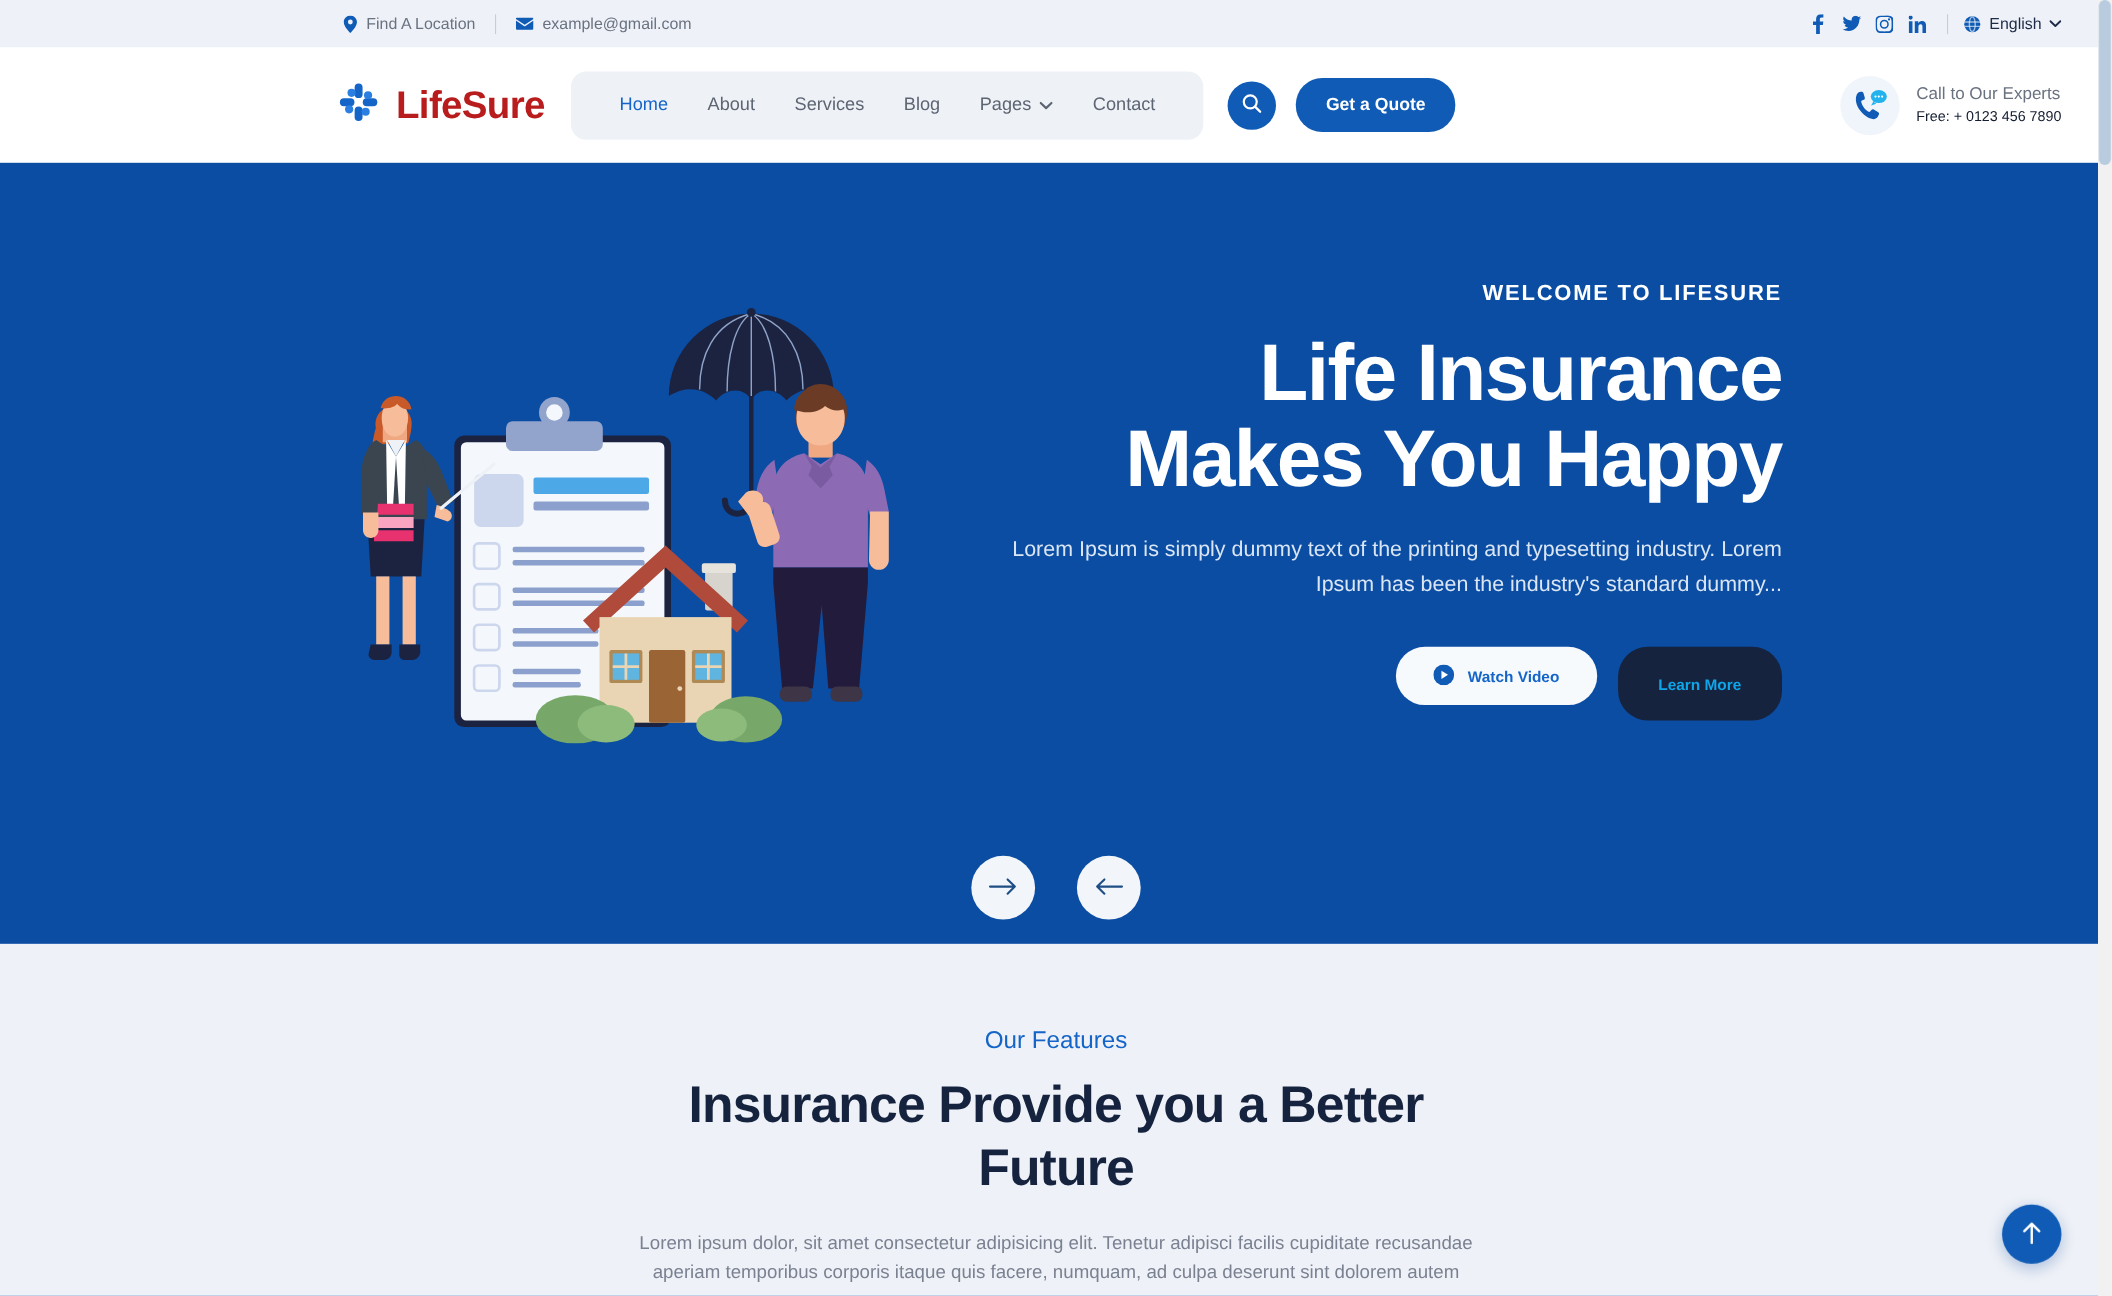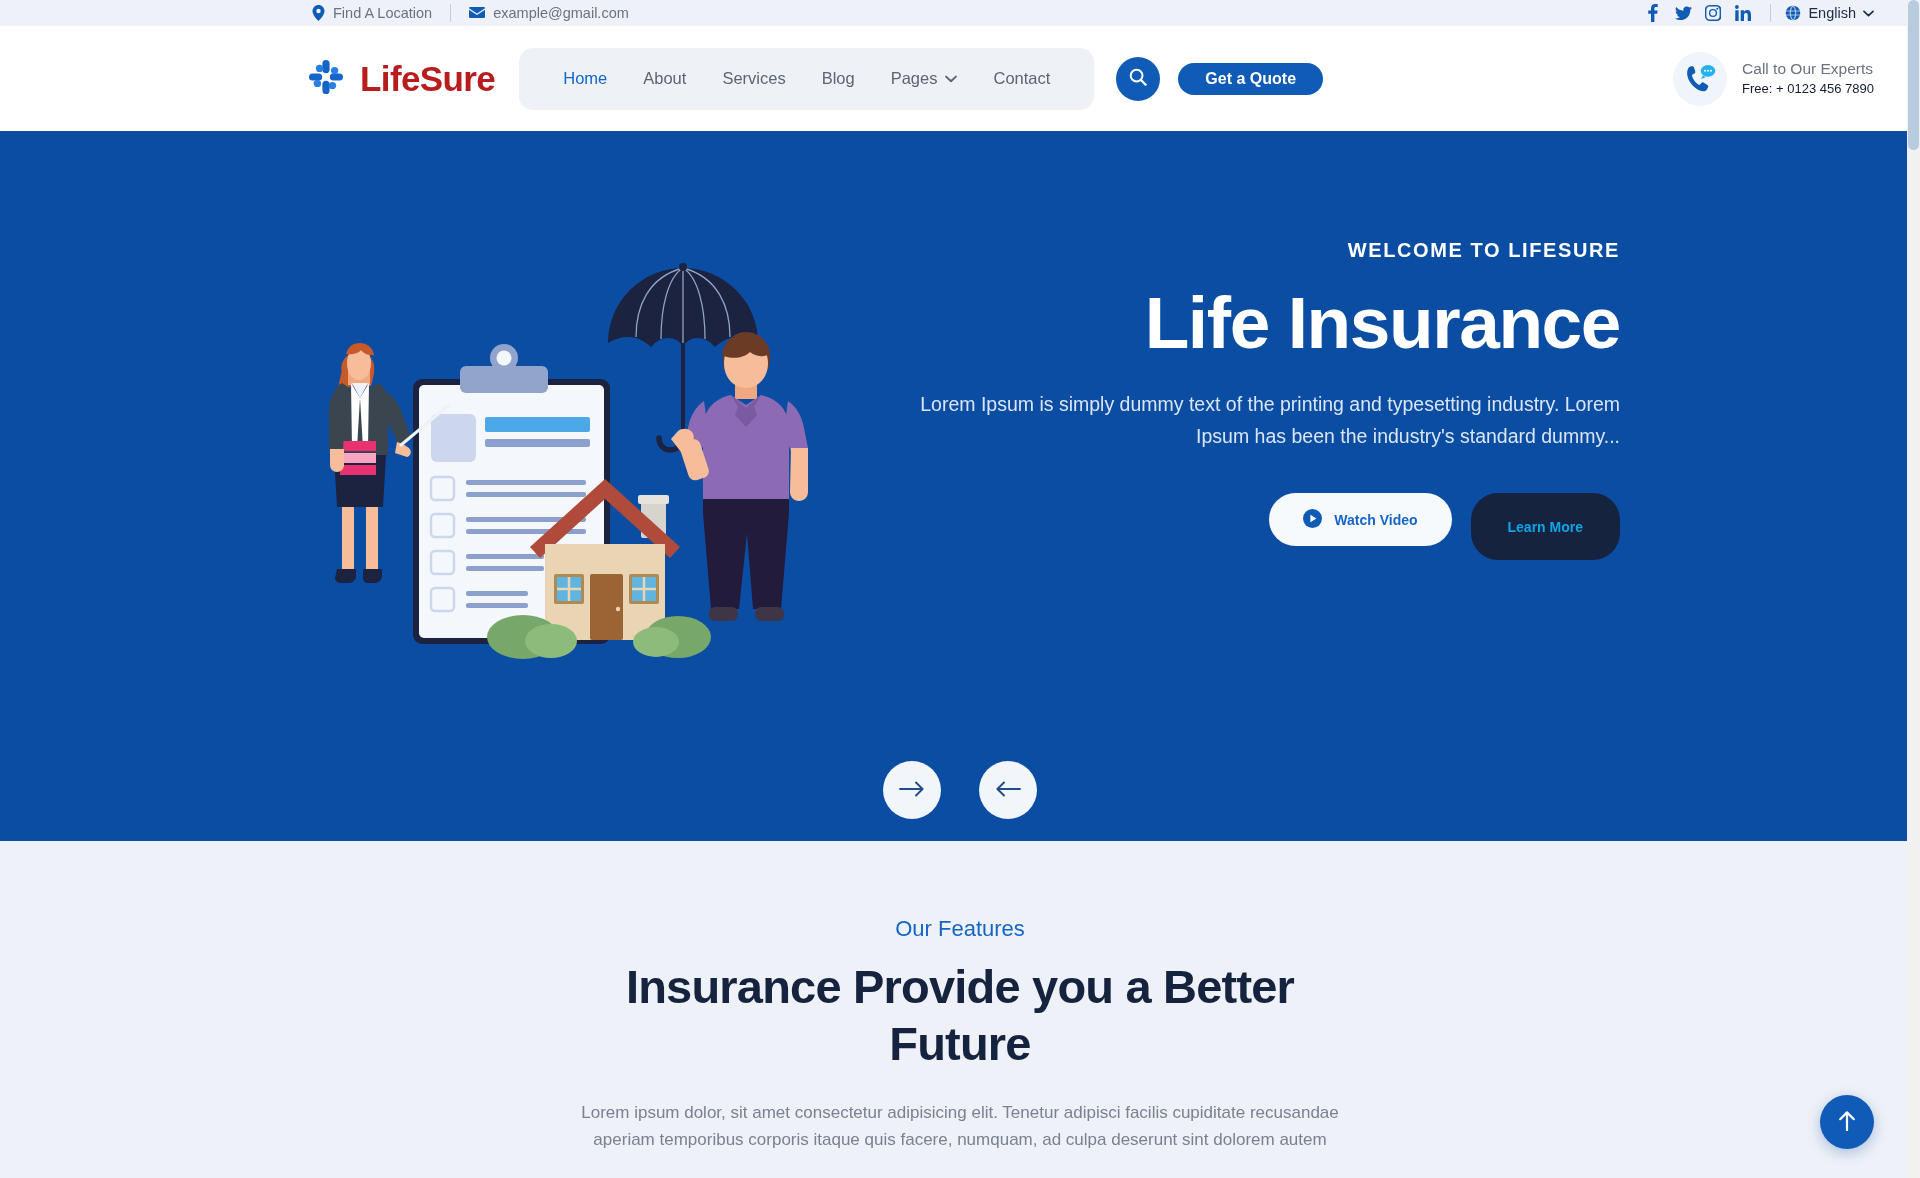--- a/index.html
+++ b/index.html
@@ -7,21 +7,21 @@
   html, body { width:1920px; height:1178px; overflow:hidden; }
   body {
     font-family:"Liberation Sans", sans-serif;
     background:#eef1f7;
     color:#17233e;
     -webkit-font-smoothing:antialiased;
   }
 
   
   .topbar {
-    height:26px;
+    height:43px;
     background:#eef2f8;
     display:flex;
     align-items:center;
     padding:0 46px 0 312px;
     font-size:14.5px;
     color:#6a7280;
     position:relative;
   }
   .tb-left { display:flex; align-items:center; gap:0; }
   .tb-item { display:flex; align-items:center; gap:8px; white-space:nowrap; }
@@ -76,21 +76,21 @@
     border-radius:50%;
     background:#0f5bb5;
     display:flex; align-items:center; justify-content:center;
     color:#fff;
     cursor:pointer;
     border:none;
     flex:none;
   }
   .quotebtn {
     margin-left:18px;
-    height:32px;
+    height:49px;
     padding:0 27px;
     border-radius:24px;
     background:#0f5bb5;
     color:#fff;
     font-size:16px;
     font-weight:700;
     display:flex; align-items:center;
     border:none;
     cursor:pointer;
     white-space:nowrap;
@@ -509,20 +509,21 @@
           <rect x="391" y="348" width="29" height="14" rx="6" fill="#3e3547"></rect>
           <rect x="437" y="348" width="29" height="14" rx="6" fill="#3e3547"></rect>
         </g>
       </svg>
     </div>
 
     <div class="hero-copy">
       <div class="eyebrow">WELCOME TO LIFESURE</div>
       <h1 class="hero-title">
         <span style="display:block">Life Insurance</span>
+        <span style="display:block">Makes You Happy</span>
       </h1>
       <p class="hero-sub">Lorem Ipsum is simply dummy text of the printing and typesetting industry. Lorem Ipsum has been the industry's standard dummy...</p>
       <div class="hero-btns">
         <button class="btn-watch">
           <span>
             <svg width="19" height="19" viewBox="0 0 19 19">
                 <circle cx="9.5" cy="9.5" r="9.5" fill="#0f5bb5"></circle>
                 <path d="M7.4 5.8 13.4 9.5 7.4 13.2z" fill="#ffffff"></path>
               </svg>
           </span>

